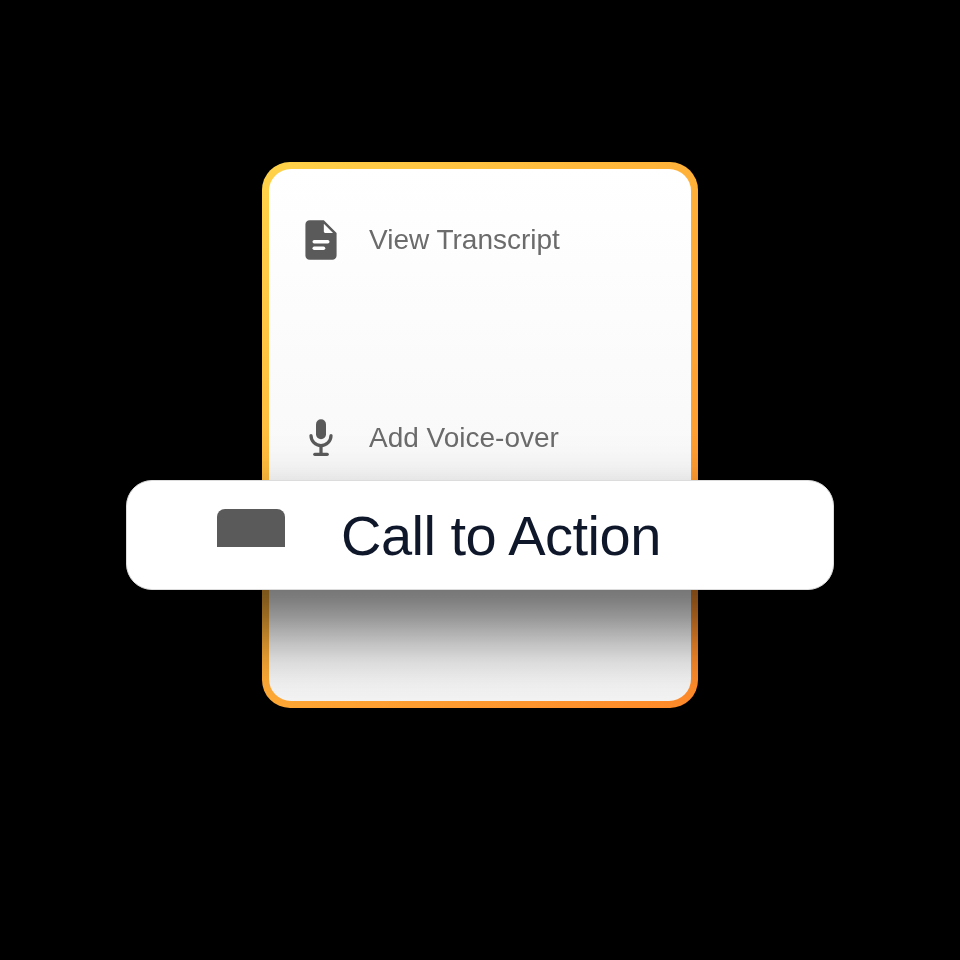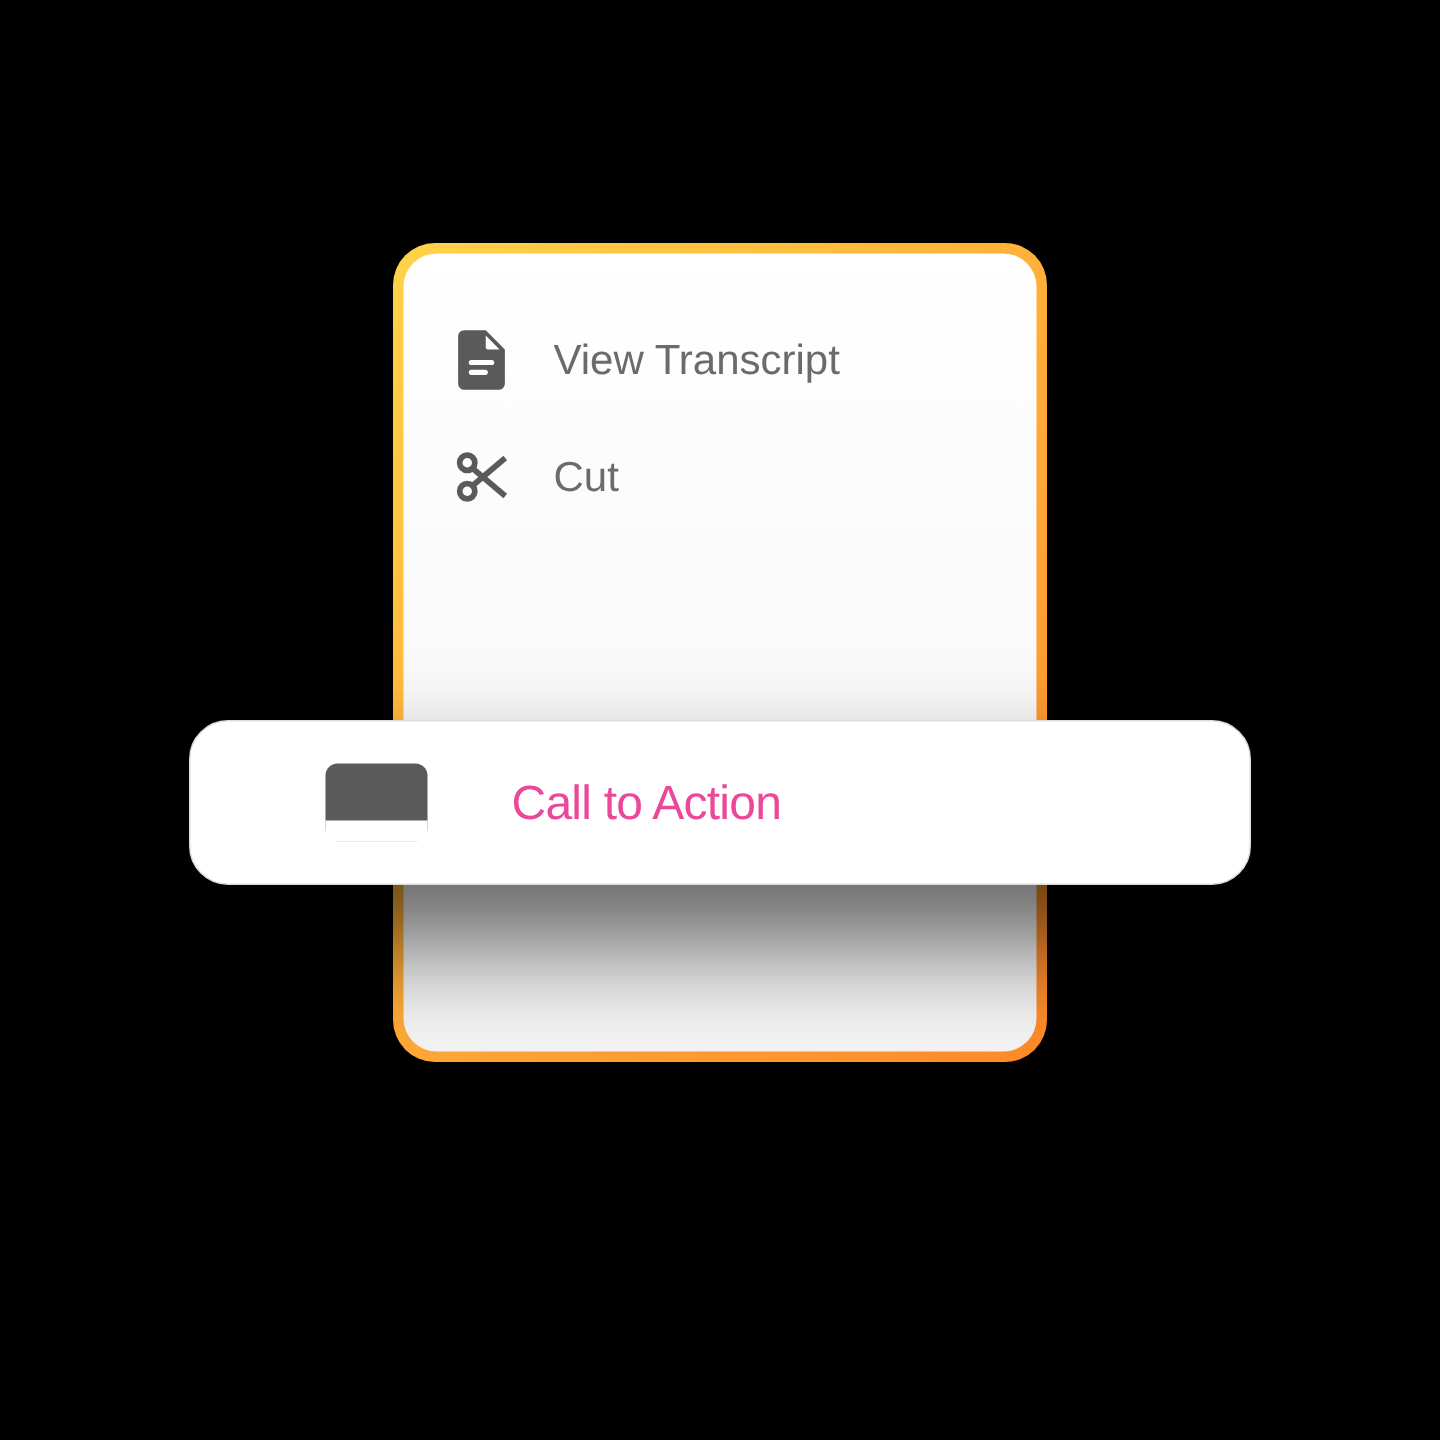--- a/index.html
+++ b/index.html
@@ -65,22 +65,22 @@
   }
   .cta-icon {
     width: 72px;
     height: 60px;
     display: flex;
     align-items: center;
     justify-content: center;
     color: #5a5a5a;
   }
   .cta-label {
-    color: #ec4899;
-    font-size: 32px;
+    color: #0f172a;
+    font-size: 56px;
     font-weight: 400;
     letter-spacing: -0.5px;
   }
 </style>
 </head>
 <body>
 
 <div class="stage">
 
   <div class="menu-card">
@@ -90,35 +90,35 @@
         <span class="icon-wrap">
           <svg width="34" height="40" viewBox="0 0 24 28" fill="currentColor">
             <path d="M14 0 H4 C2.3 0 1 1.3 1 3 v22 c0 1.7 1.3 3 3 3 h16 c1.7 0 3-1.3 3-3 V9 L14 0 Z M14 2.5 L20.5 9 H15 c-0.6 0-1-0.4-1-1 V2.5 Z" fill="currentColor"></path>
             <rect x="6" y="14" width="12" height="2.4" rx="1.2" fill="#ffffff"></rect>
             <rect x="6" y="18.6" width="9" height="2.4" rx="1.2" fill="#ffffff"></rect>
           </svg>
         </span>
         <span class="menu-label">View Transcript</span>
       </div>
 
-      <div class="menu-item">
-        <span class="icon-wrap">
-          <svg width="38" height="38" viewBox="0 0 24 24" fill="none" stroke="currentColor" stroke-width="2.4">
-            <circle cx="6" cy="6" r="3.2"></circle>
-            <circle cx="6" cy="18" r="3.2"></circle>
-            <line x1="22" y1="4" x2="8.2" y2="15.7"></line>
-            <line x1="22" y1="20" x2="8.2" y2="8.3"></line>
-          </svg>
-        </span>
-        <span class="menu-label">Cut</span>
-      </div>
 
 
       <div class="menu-item spacer"></div>
 
+      <div class="menu-item">
+        <span class="icon-wrap">
+          <svg width="30" height="40" viewBox="0 0 24 32" fill="currentColor">
+            <rect x="8" y="1" width="8" height="16" rx="4"></rect>
+            <path d="M4 14 a8 8 0 0 0 16 0" fill="none" stroke="currentColor" stroke-width="2.6" stroke-linecap="round"></path>
+            <line x1="12" y1="22" x2="12" y2="28" stroke="currentColor" stroke-width="2.6" stroke-linecap="round"></line>
+            <line x1="7" y1="29" x2="17" y2="29" stroke="currentColor" stroke-width="2.6" stroke-linecap="round"></line>
+          </svg>
+        </span>
+        <span class="menu-label">Add Voice-over</span>
+      </div>
 
     </div>
   </div>
 
   <div class="cta-pill">
     <span class="cta-icon">
       <svg width="72" height="56" viewBox="0 0 72 56">
         <rect x="2" y="2" width="68" height="52" rx="8" fill="#5a5a5a"></rect>
         <rect x="2" y="40" width="68" height="14" rx="0" fill="#ffffff"></rect>
         <path d="M2 46 v2 a6 6 0 0 0 6 6 h56 a6 6 0 0 0 6 -6 v-2 Z" fill="#ffffff"></path>

